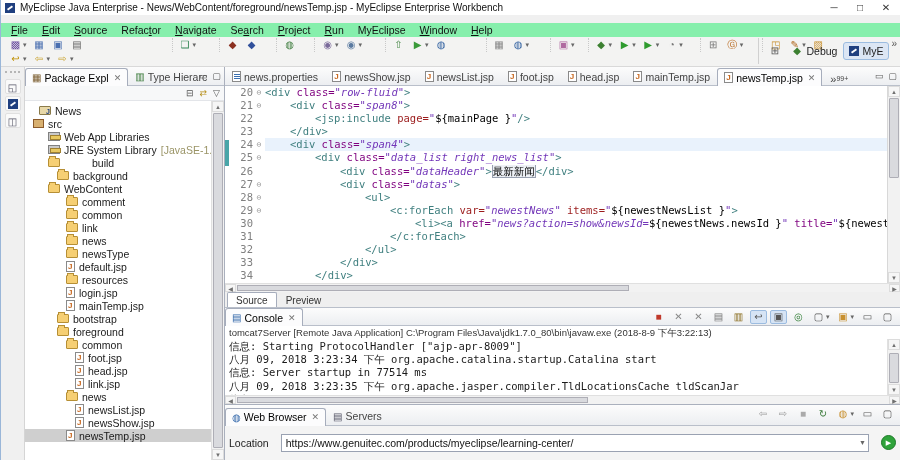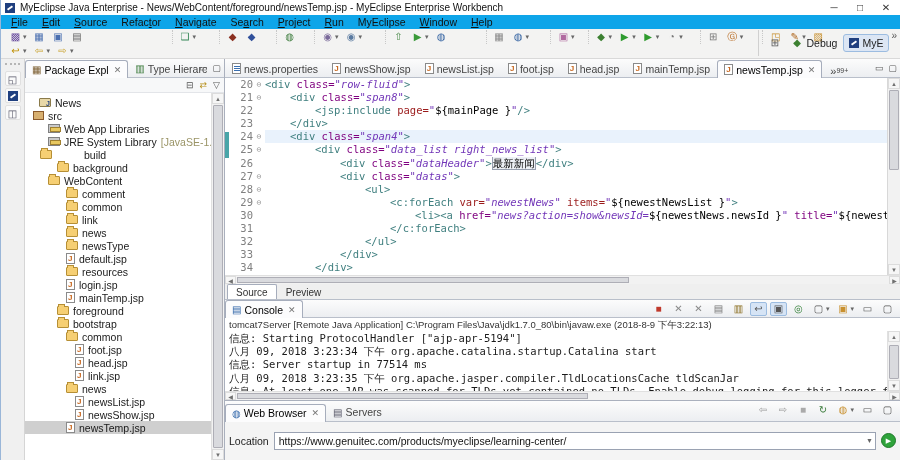--- a/index.html
+++ b/index.html
@@ -9,21 +9,21 @@
 
   
   .titlebar { height:15px; background:#fff; display:flex; align-items:center; padding:0 4px; flex:none; }
   .myeicon { width:10px; height:10px; background:#1f3f7f; display:inline-block; position:relative; flex:none; }
   .myeicon::after { content:""; position:absolute; left:2px; top:4px; width:6px; height:2px; background:#fff; transform:rotate(-35deg); }
   .title-text { margin-left:5px; font-size:10px; color:#111; white-space:nowrap; overflow:hidden; flex:1; }
   .wctl { display:flex; gap:14px; margin-right:4px; }
   .wctl span { width:12px; text-align:center; font-size:10px; color:#333; cursor:default; }
 
   
-  .menubar { height:14px; background:#0ea5e9; display:flex; align-items:flex-end; padding-left:3px; flex:none; }
+  .menubar { height:14px; background:#86efac; display:flex; align-items:flex-end; padding-left:3px; flex:none;margin-top:8px; }
   .menu-item { padding:0 7px; font-size:10.5px; color:#111; height:14px; line-height:14px; }
 
   
   .toolbar { height:30px; background:#f3f3f2; border-bottom:1px solid #d9d9d9; position:relative; flex:none; }
   .trow1 { position:absolute; left:2px; top:1px; display:flex; align-items:center; }
   .trow2 { position:absolute; left:2px; top:15px; display:flex; align-items:center; }
   .tgroup { display:flex; align-items:center; border-left:1px dotted #c8c8c8; padding-left:3px; }
   .tgroup:first-child { border-left:none; }
   .tbtn { display:inline-flex; align-items:center; height:14px; padding:0 1px; margin:0 1px; border:1px solid transparent; border-radius:2px; cursor:default; }
   .tbtn.pressed { border-color:#9cbce0; background:#d6e4f5; }
@@ -113,21 +113,21 @@
   .consbar { height:18px; }
   .constools { position:absolute; right:3px; top:2px; display:flex; align-items:center; gap:1px; }
   .procline { height:13px; background:#fff; font-size:9.5px; color:#333; padding:1px 4px 0; white-space:nowrap; overflow:hidden; flex:none; }
   .conswrap { flex:1; display:flex; min-height:0; background:#fff; }
   .conslog { flex:1; overflow:hidden; font-family:"DejaVu Sans Mono","Liberation Mono",monospace; font-size:10.5px; padding:1px 4px; }
   .logline { height:13.2px; line-height:13.2px; white-space:pre; color:#1a1a1a; }
 
   
   .browser { border-top:1px solid #aab0bd; flex:1; display:flex; flex-direction:column; min-height:0; }
   .browbar { height:21px; }
-  .locrow { flex:1; background:#f4f4f4; display:flex; align-items:center; padding:0 4px; gap:5px;justify-content:space-between; }
+  .locrow { flex:1; background:#f4f4f4; display:flex; align-items:center; padding:0 4px; gap:12px;justify-content:space-between; }
   .loclabel { font-size:10.5px; color:#222; flex:none; }
   .locinput { flex:1; height:18px; border:1px solid #9aa2b2; background:#fff; font-size:10.5px; font-family:"Liberation Sans",sans-serif; padding:0 16px 0 4px; color:#111; position:relative; }
   .locwrap { flex:1; position:relative; display:flex; }
   .locchev { position:absolute; right:3px; top:5px; font-size:7px; color:#666; }
   .gobtn { width:15px; height:15px; border-radius:50%; background:#2fa33b; border:1px solid #1d7a28; color:#fff; font-size:7px; line-height:13px; text-align:center; flex:none; }
 </style>
 </head>
 <body>
 
 <div class="window">
@@ -342,21 +342,21 @@
             </div>
             <div class="trow" style="padding-left: 23px;">
               <span class="ci i-lib"></span>
               <span>Web App Libraries</span>
             </div>
             <div class="trow" style="padding-left: 23px;">
               <span class="ci i-lib"></span>
               <span>JRE System Library</span>
               <span class="tdec">[JavaSE-1.7]</span>
             </div>
-            <div class="trow" style="padding-left: 15px; gap: 32px;">
+            <div class="trow" style="padding-left: 23px; gap: 32px;">
               <span class="ci i-fold"></span>
               <span>build</span>
             </div>
             <div class="trow" style="padding-left: 32px;">
               <span class="ci i-fold"></span>
               <span>background</span>
             </div>
             <div class="trow" style="padding-left: 23px;">
               <span class="ci i-fold"></span>
               <span>WebContent</span>
@@ -392,25 +392,25 @@
             <div class="trow" style="padding-left: 41px;">
               <span class="ci i-jsp"></span>
               <span>login.jsp</span>
             </div>
             <div class="trow" style="padding-left: 41px;">
               <span class="ci i-jsp"></span>
               <span>mainTemp.jsp</span>
             </div>
             <div class="trow" style="padding-left: 32px;">
               <span class="ci i-fold"></span>
+              <span>bootstrap</span>
+            </div>
+            <div class="trow" style="padding-left: 32px;">
+              <span class="ci i-fold"></span>
               <span>foreground</span>
-            </div>
-            <div class="trow" style="padding-left: 32px;">
-              <span class="ci i-fold"></span>
-              <span>bootstrap</span>
             </div>
             <div class="trow" style="padding-left: 41px;">
               <span class="ci i-fold"></span>
               <span>common</span>
             </div>
             <div class="trow" style="padding-left: 50px;">
               <span class="ci i-jsp"></span>
               <span>foot.jsp</span>
             </div>
             <div class="trow" style="padding-left: 50px;">
@@ -568,21 +568,21 @@
               <span class="tglyph" style="color: rgb(85, 85, 85);">▭</span>
             </span>
             <span class="tbtn">
               <span class="tglyph" style="color: rgb(85, 85, 85);">▢</span>
             </span>
           </span>
         </div>
       <div class="procline">tomcat7Server [Remote Java Application] C:\Program Files\Java\jdk1.7.0_80\bin\javaw.exe (2018-8-9 下午3:22:13)</div>
       <div class="conswrap">
         <div class="conslog" id="conslog">
-            <div class="logline">信息: Starting ProtocolHandler ["ajp-apr-5194"]</div>
+            <div class="logline">信息: Starting ProtocolHandler ["ajp-apr-8009"]</div>
             <div class="logline">八月 09, 2018 3:23:34 下午 org.apache.catalina.startup.Catalina start</div>
             <div class="logline">信息: Server startup in 77514 ms</div>
             <div class="logline">八月 09, 2018 3:23:35 下午 org.apache.jasper.compiler.TldLocationsCache tldScanJar</div>
             <div class="logline">信息: At least one JAR was scanned for TLDs yet contained no TLDs. Enable debug logging for this logger for a co</div>
           </div>
         <div class="vscroll">
           <span class="sarrow">▲</span>
           <span class="sthumb" style="top:14px; bottom:12px;"></span>
           <span class="sarrow" style="position:absolute;left:0;right:0;bottom:0;">▼</span>
         </div>

